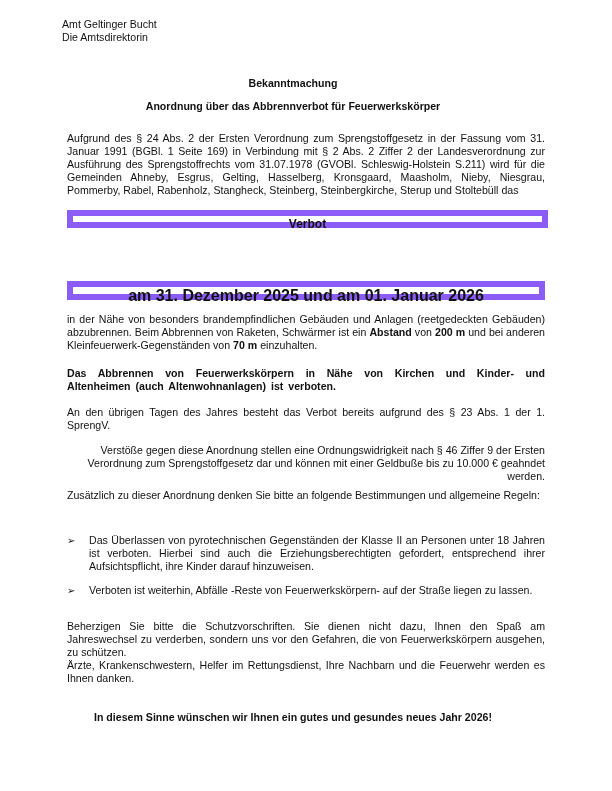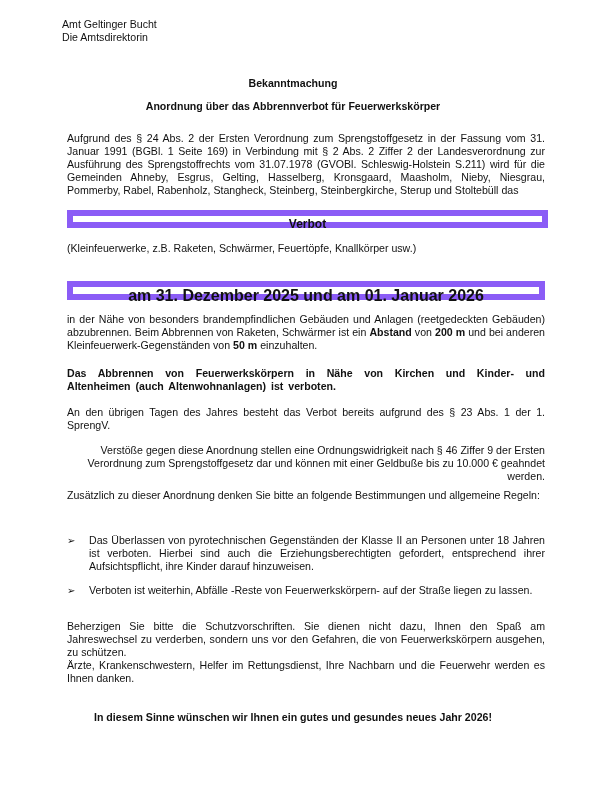--- a/index.html
+++ b/index.html
@@ -24,26 +24,25 @@
 </div>
 
 <div class="abs center" style="top:77px;">Bekanntmachung</div>
 <div class="abs center" style="top:100px;">Anordnung über das Abbrennverbot für Feuerwerkskörper</div>
 
 <div class="abs para" style="top:132px;">Aufgrund des § 24 Abs. 2 der Ersten Verordnung zum Sprengstoffgesetz in der Fassung vom 31. Januar 1991 (BGBl. 1 Seite 169) in Verbindung mit § 2 Abs. 2 Ziffer 2 der Landesverordnung zur Ausführung des Sprengstoffrechts vom 31.07.1978 (GVOBl. Schleswig-Holstein S.211) wird für die Gemeinden Ahneby, Esgrus, Gelting, Hasselberg, Kronsgaard, Maasholm, Nieby, Niesgrau, Pommerby, Rabel, Rabenholz, Stangheck, Steinberg, Steinbergkirche, Sterup und Stoltebüll das</div>
 
 <div class="abs box" style="left:67px; top:210px; width:481px; height:18px; line-height:16px; font-size:12px;">Verbot</div>
 
 <div class="abs para" style="top:242px;">
-  <div>(Kleinfeuerwerke, z.B. Raketen, Schwärmer, Feuertöpfe, Knallkörper usw.)</div>
 </div>
 
 <div class="abs box" style="left:67px; top:281px; width:478px; height:19px; line-height:17px; font-size:16px;">am 31. Dezember 2025 und am 01. Januar 2026</div>
 
-<div class="abs para" style="top:313px;"><span>in der Nähe von besonders brandempfindlichen Gebäuden und Anlagen (reetgedeckten Gebäuden) abzubrennen. Beim Abbrennen von Raketen, Schwärmer ist ein </span><b>Abstand</b><span> von </span><b>200 m</b><span> und bei anderen Kleinfeuerwerk-Gegenständen von </span><b>50 m</b><span> einzuhalten.</span></div>
+<div class="abs para" style="top:313px;"><span>in der Nähe von besonders brandempfindlichen Gebäuden und Anlagen (reetgedeckten Gebäuden) abzubrennen. Beim Abbrennen von Raketen, Schwärmer ist ein </span><b>Abstand</b><span> von </span><b>200 m</b><span> und bei anderen Kleinfeuerwerk-Gegenständen von </span><b>70 m</b><span> einzuhalten.</span></div>
 
 <div class="abs para" style="top:367px; font-weight:bold; word-spacing:2px;">Das Abbrennen von Feuerwerkskörpern in Nähe von Kirchen und Kinder- und Altenheimen (auch Altenwohnanlagen) ist verboten.</div>
 
 <div class="abs para" style="top:406px;">An den übrigen Tagen des Jahres besteht das Verbot bereits aufgrund des § 23 Abs. 1 der 1. SprengV.</div>
 
 <div class="abs para" style="top:444px; text-align:right;">Verstöße gegen diese Anordnung stellen eine Ordnungswidrigkeit nach § 46 Ziffer 9 der Ersten Verordnung zum Sprengstoffgesetz dar und können mit einer Geldbuße bis zu 10.000 € geahndet werden.</div>
 
 <div class="abs para" style="top:489px;">Zusätzlich zu dieser Anordnung denken Sie bitte an folgende Bestimmungen und allgemeine Regeln:</div>
 
 <div class="abs bullet-row" style="top:534px;">

